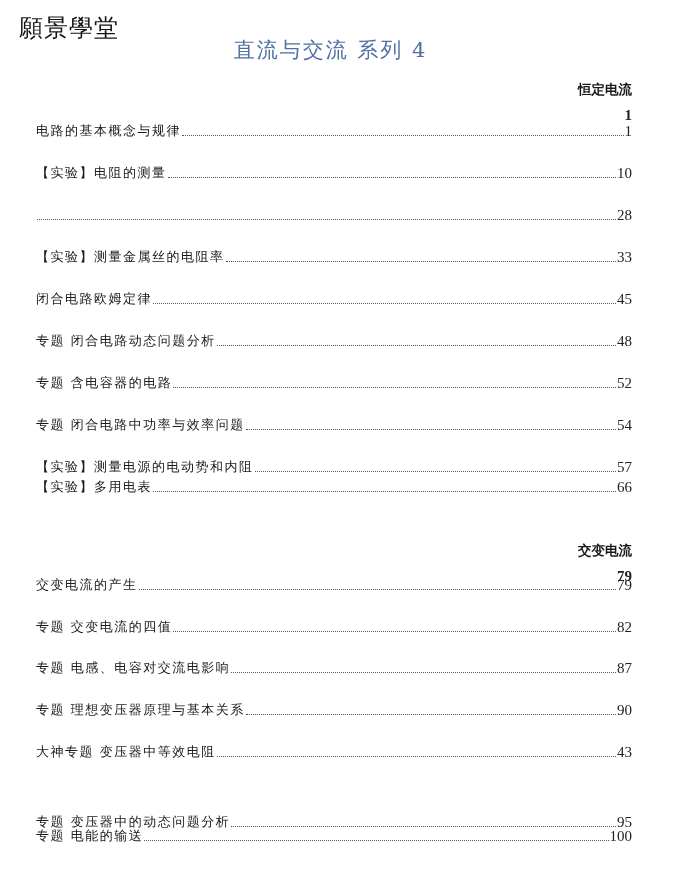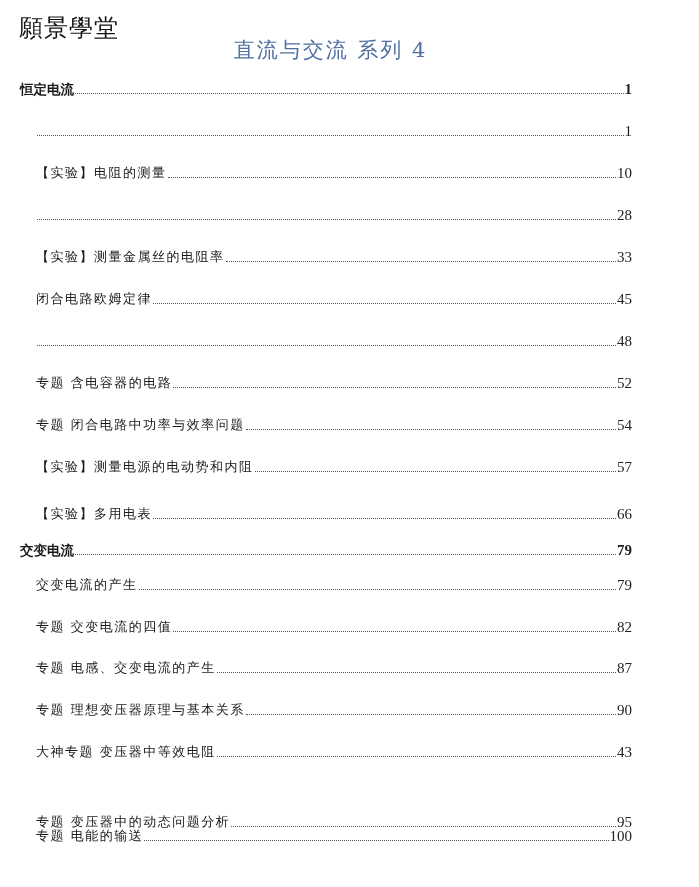--- a/index.html
+++ b/index.html
@@ -50,20 +50,21 @@
       align-items: flex-end;
       height: 20px;
       font-size: 13px;
       line-height: 20px;
     }
     .toc-row.level-1 {
       left: 20px;
       right: 67px;
       font-weight: bold;
       font-size: 13.5px;
+      flex-direction: column;
     }
     .toc-row.level-2 {
       left: 36px;
       right: 67px;
       letter-spacing: 1.5px;
     }
     .toc-title {
       white-space: nowrap;
       flex: 0 0 auto;
     }
@@ -92,20 +93,21 @@
 
 <div class="toc">
 
   <div class="toc-row level-1" style="top:79px">
     <span class="toc-title">恒定电流</span>
     <span class="toc-leader"></span>
     <span class="toc-page">1</span>
   </div>
 
   <div class="toc-row level-2" style="top:121px">
+    <span class="toc-title">电路的基本概念与规律</span>
     <span class="toc-leader"></span>
     <span class="toc-page">1</span>
   </div>
 
   <div class="toc-row level-2" style="top:163px">
     <span class="toc-title">【实验】电阻的测量</span>
     <span class="toc-leader"></span>
     <span class="toc-page">10</span>
   </div>
 
@@ -120,20 +122,21 @@
     <span class="toc-page">33</span>
   </div>
 
   <div class="toc-row level-2" style="top:289px">
     <span class="toc-title">闭合电路欧姆定律</span>
     <span class="toc-leader"></span>
     <span class="toc-page">45</span>
   </div>
 
   <div class="toc-row level-2" style="top:331px">
+    <span class="toc-title">专题 闭合电路动态问题分析</span>
     <span class="toc-leader"></span>
     <span class="toc-page">48</span>
   </div>
 
   <div class="toc-row level-2" style="top:373px">
     <span class="toc-title">专题 含电容器的电路</span>
     <span class="toc-leader"></span>
     <span class="toc-page">52</span>
   </div>
 
@@ -142,21 +145,21 @@
     <span class="toc-leader"></span>
     <span class="toc-page">54</span>
   </div>
 
   <div class="toc-row level-2" style="top:457px">
     <span class="toc-title">【实验】测量电源的电动势和内阻</span>
     <span class="toc-leader"></span>
     <span class="toc-page">57</span>
   </div>
 
-  <div class="toc-row level-2" style="top:504px">
+  <div class="toc-row level-2" style="top:477px">
     <span class="toc-title">【实验】多用电表</span>
     <span class="toc-leader"></span>
     <span class="toc-page">66</span>
   </div>
 
   <div class="toc-row level-1" style="top:540px">
     <span class="toc-title">交变电流</span>
     <span class="toc-leader"></span>
     <span class="toc-page">79</span>
   </div>
@@ -167,21 +170,21 @@
     <span class="toc-page">79</span>
   </div>
 
   <div class="toc-row level-2" style="top:617px">
     <span class="toc-title">专题 交变电流的四值</span>
     <span class="toc-leader"></span>
     <span class="toc-page">82</span>
   </div>
 
   <div class="toc-row level-2" style="top:658px">
-    <span class="toc-title">专题 电感、交变电流的产生</span>
+    <span class="toc-title">专题 电感、电容对交流电影响</span>
     <span class="toc-leader"></span>
     <span class="toc-page">87</span>
   </div>
 
   <div class="toc-row level-2" style="top:700px">
     <span class="toc-title">专题 理想变压器原理与基本关系</span>
     <span class="toc-leader"></span>
     <span class="toc-page">90</span>
   </div>
 

